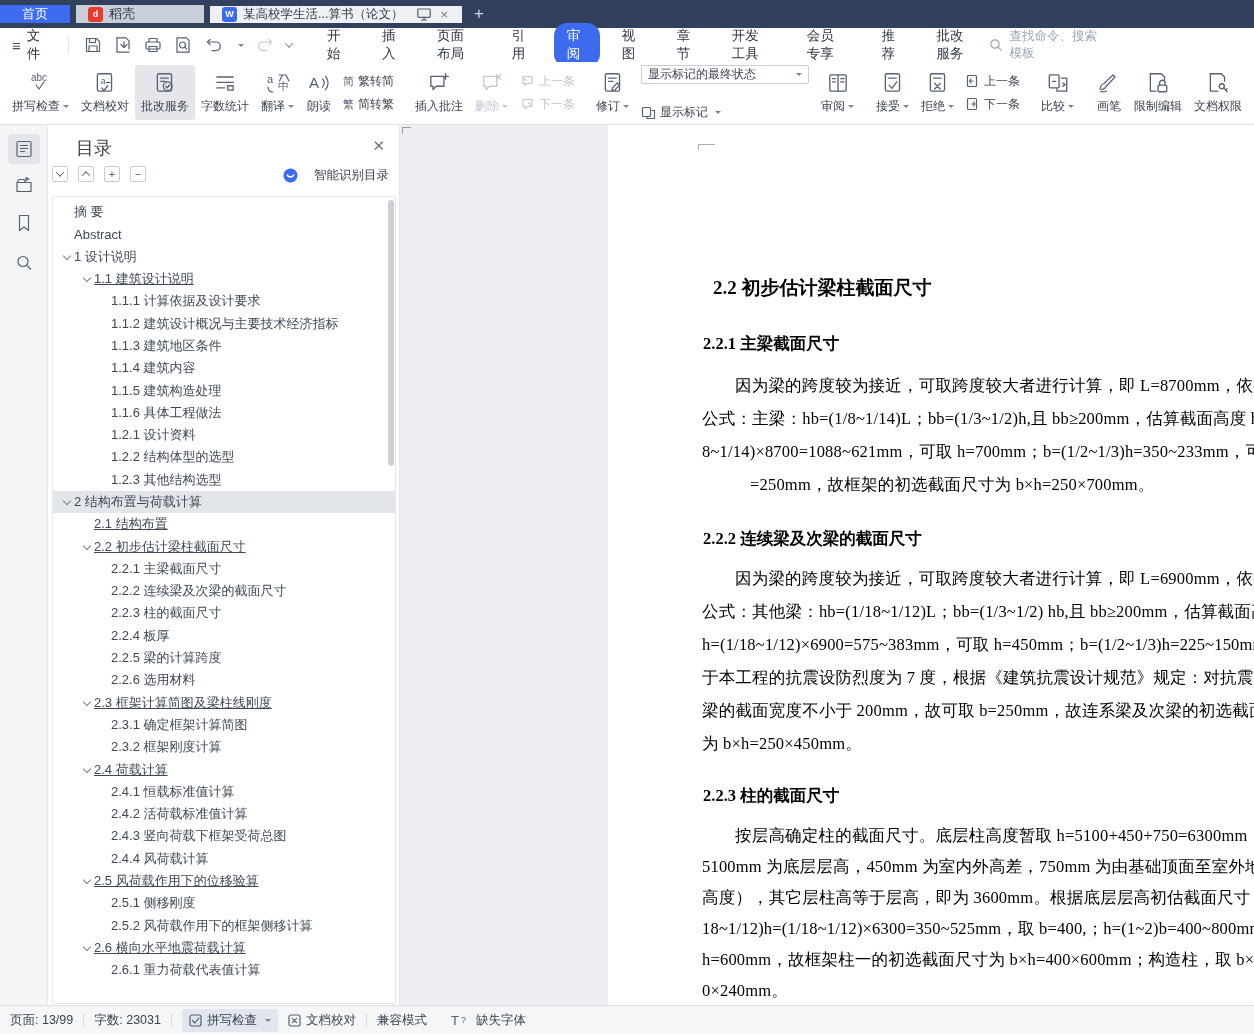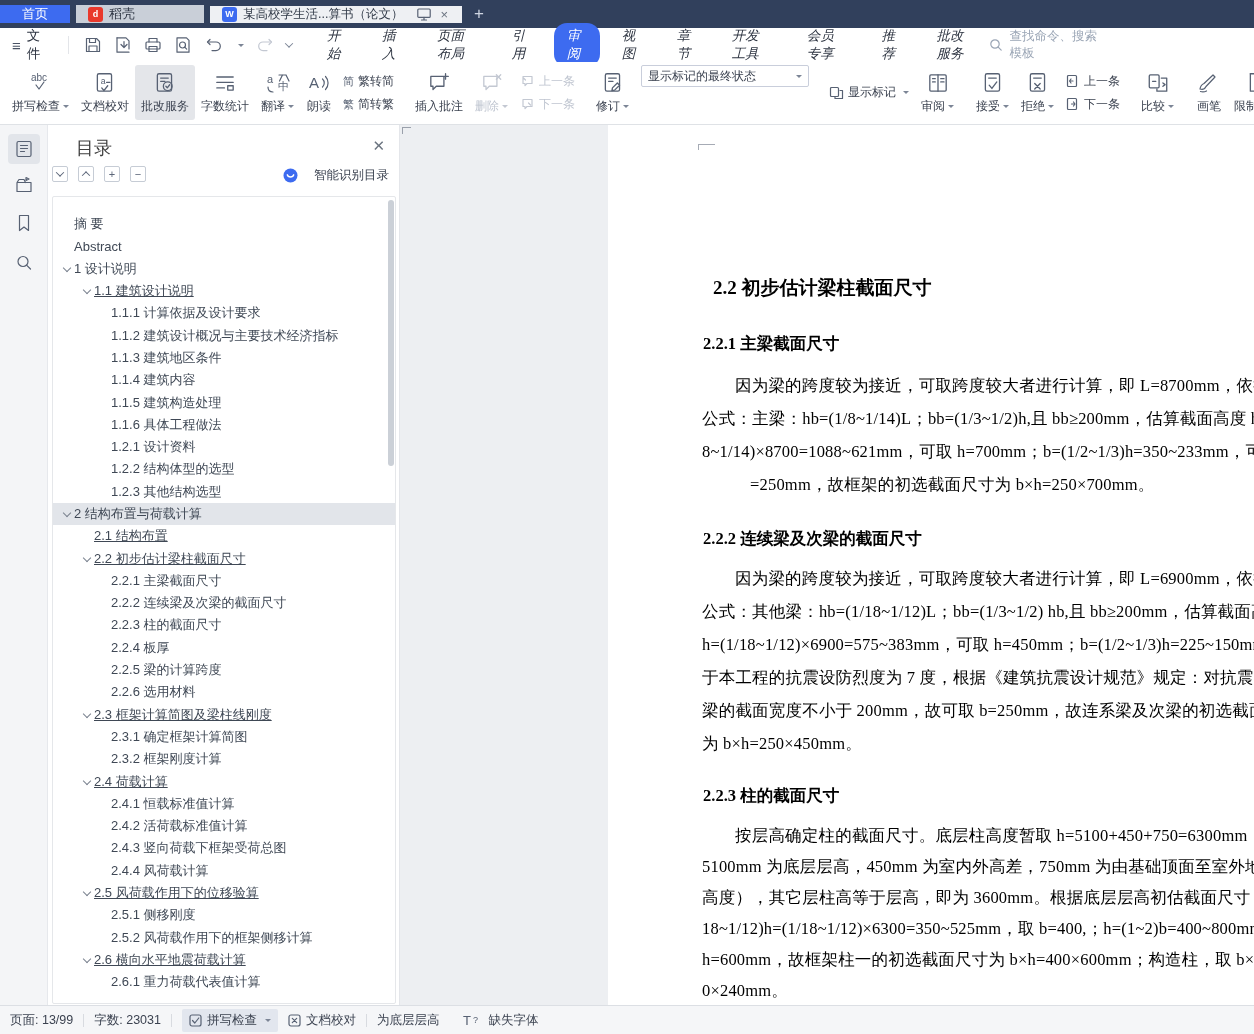--- a/index.html
+++ b/index.html
@@ -23,21 +23,21 @@
   .newtab { color:#cfd6e2; font-size:17px; display:flex; align-items:center; padding:0 12px; }
 
   
   .menubar { position:absolute; left:0; top:28px; width:1254px; height:34px; background:#fff;
              display:flex; align-items:center; font-size:13.5px; }
   .filebtn { display:flex; align-items:center; gap:6px; padding:0 14px 0 12px; color:#2e3542; }
   .hamb { font-size:15px; color:#4a5365; }
   .vdiv { width:1px; height:18px; background:#e3e5e9; margin:0 6px; }
   .qicons { display:flex; align-items:center; gap:10px; padding:0 8px; }
   .qicons .ic { display:flex; align-items:center; }
-  .menus { display:flex; align-items:center; gap:9px; margin-left:14px;font-style:italic; }
+  .menus { display:flex; align-items:center; gap:9px; margin-left:14px; }
   .mitem { padding:4px 13px; border-radius:13px; color:#2e3542; }
   .mitem.active { background:#3d6bf0; color:#fff; }
   .msearch { margin-left:auto; margin-right:150px; display:flex; align-items:center; gap:6px;
              color:#9aa5b5; font-size:12.5px; }
 
   
   .toolbar { position:absolute; left:0; top:62px; width:1254px; height:63px; background:#fff;
              border-bottom:1px solid #dfe2e6; display:flex; align-items:stretch; padding:3px 6px 4px; }
   .tbtn { display:flex; flex-direction:column; align-items:center; justify-content:center;
           padding:2px 6px; font-size:12px; color:#3b4250; border-radius:3px; gap:3px; }
@@ -45,21 +45,21 @@
   .tbtn.sel { background:#e4e6ea; }
   .tstack { display:flex; flex-direction:column; justify-content:center; gap:6px; padding:0 5px; }
   .srow { display:flex; align-items:center; gap:4px; font-size:12px; white-space:nowrap; }
   .tdiv { width:1px; background:#e3e5e9; margin:5px 5px; }
   .dis, .dis .lab { color:#bfc5d0; }
   .ic svg { fill:none; stroke:#576173; stroke-width:1.2; stroke-linecap:round; stroke-linejoin:round; display:block; }
   .ic svg text { fill:#576173; stroke:none; font-family:"Liberation Sans",sans-serif; }
   .dis .ic svg { stroke:#c3c8d2; }
   .car { width:0; height:0; border:3.5px solid transparent; border-top-color:#7c8596; margin-left:3px; margin-top:3px; }
   .dis .car { border-top-color:#c3c8d2; }
-  .markupcol { display:flex; flex-direction:row; justify-content:flex-end; gap:20px; padding:0 6px; }
+  .markupcol { display:flex; flex-direction:column; justify-content:flex-start; gap:20px; padding:0 6px; }
   .tsel { width:168px; height:22px; border:1px solid #c9cedb; border-radius:2px; font-size:12px;
           display:flex; align-items:center; justify-content:space-between; padding:0 6px; color:#3b4250; }
   .charic { font-size:11px; color:#576173; line-height:1; }
 
   
   .main { position:absolute; left:0; top:125px; width:1254px; height:880px; }
   .strip { position:absolute; left:0; top:0; width:48px; height:880px; background:#f4f5f7;
            border-right:1px solid #e6e8ec; }
   .sbtn { position:absolute; left:8px; width:32px; height:30px; border-radius:4px;
           display:flex; align-items:center; justify-content:center; }
@@ -71,21 +71,21 @@
   .toc-x { position:absolute; right:14px; top:12px; font-size:15px; color:#6b7480; }
   .toc-ctrls { position:absolute; left:4px; top:41px; display:flex; gap:10px; }
   .cbtn { width:16px; height:16px; border:1px solid #c6ccd5; border-radius:2px; color:#5c6679;
           display:flex; align-items:center; justify-content:center; font-size:11px; background:#fff; }
   .chevc { width:6px; height:6px; border-left:1.4px solid #5c6679; border-bottom:1.4px solid #5c6679; }
   .chevc.dn { transform:rotate(-45deg) translate(1px,-1px); }
   .chevc.up { transform:rotate(135deg) translate(1px,-1px); }
   .smart { position:absolute; right:10px; top:42px; display:flex; align-items:center; gap:16px;
            font-size:12.5px; color:#3b4250; }
   .toc-box { position:absolute; left:4px; top:71px; width:344px; height:808px;
-             border:1px solid #e5e7ea; border-radius:2px; overflow:hidden; padding-top:16px; }
+             border:1px solid #e5e7ea; border-radius:2px; overflow:hidden; padding-top:4px; }
   .trow { display:flex; align-items:center; height:22.3px; font-size:13px; color:#3f4855; white-space:nowrap; }
   .trow.l0 { padding-left:6px; } .trow.l1 { padding-left:26px;text-decoration:underline; } .trow.l2 { padding-left:43px; }
   .trow.sel { background:#e2e5ea; }
   .chevslot { width:15px; flex:none; display:flex; align-items:center; justify-content:center; }
   .chev { width:6px; height:6px; border-left:1.3px solid #7a828f; border-bottom:1.3px solid #7a828f;
           transform:rotate(-45deg); margin-top:-2px; }
   .tscroll { position:absolute; right:5px; top:75px; width:6px; height:266px; border-radius:3px; background:#cbd0d7; }
 
   .canvas { position:absolute; left:400px; top:0; width:854px; height:880px; background:#edeff2; overflow:hidden; }
   .cornermark { position:absolute; left:2px; top:2px; width:9px; height:7px;
@@ -725,21 +725,21 @@
   <span class="sitem">
     <span class="ic">
       <svg width="13" height="13" viewBox="0 0 13 13">
           <rect x="1" y="1" width="11" height="11" rx="2"></rect>
           <path d="M4.3 4.3l4.4 4.4M8.7 4.3l-4.4 4.4"></path>
         </svg>
     </span>
     <span>文档校对</span>
   </span>
   <span class="sdiv"></span>
-  <span class="sitem">为底层层高</span>
+  <span class="sitem">兼容模式</span>
   <span class="sitem" style="margin-left:14px;">
     <span class="ic">
       <svg width="20" height="14" viewBox="0 0 20 14">
           <text x="0" y="12" font-size="13">T</text>
           <text x="10" y="10" font-size="9">?</text>
         </svg>
     </span>
     <span>缺失字体</span>
   </span>
 </div>

